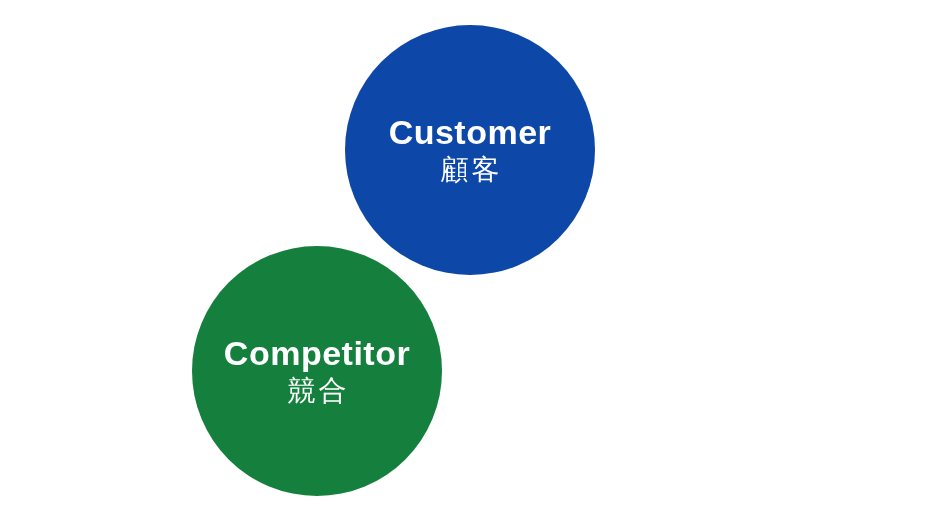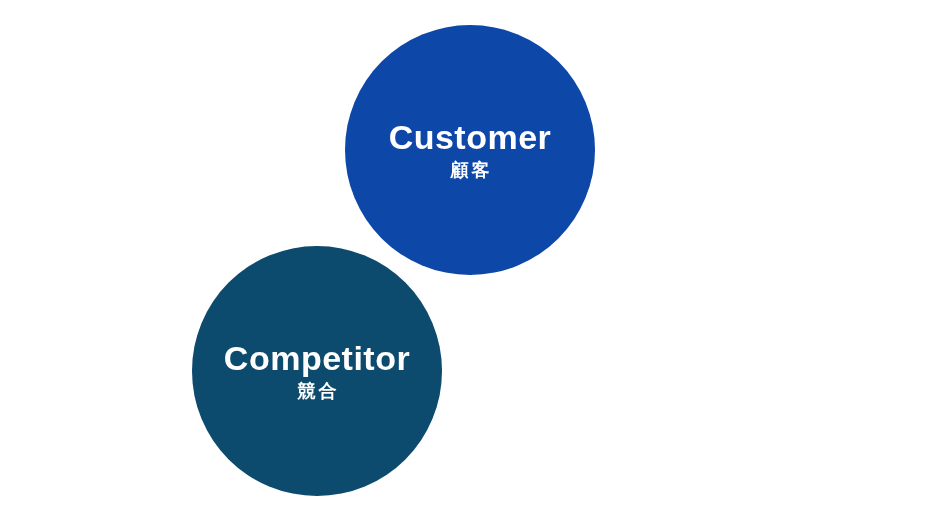--- a/index.html
+++ b/index.html
@@ -31,36 +31,36 @@
   .circle-customer   { left: 345px; top: 25px;  }
   .circle-competitor { left: 192px; top: 246px; }
   .circle-company    { left: 500px; top: 246px; }
   .label-en {
     font-size: 34px;
     font-weight: 700;
     line-height: 1.1;
     letter-spacing: 0.5px;
   }
   .label-ja {
-    font-size: 18px;
-    font-weight: 700;
+    font-size: 28px;
+    font-weight: 400;
     line-height: 1.1;
     letter-spacing: 3px;
     text-indent: 3px; 
   }
 </style>
 </head>
 <body>
 
 <div class="canvas">
 
   <div class="circle circle-customer" style="background-color: rgb(13, 71, 168);">
     <span class="label-en">Customer</span>
     <span class="label-ja">顧客</span>
   </div>
 
-  <div class="circle circle-competitor" style="background-color: #0c4a6e;">
+  <div class="circle circle-competitor" style="background-color: #15803d;">
     <span class="label-en">Competitor</span>
     <span class="label-ja">競合</span>
   </div>
 
 
 </div>
 
 </body></html>

